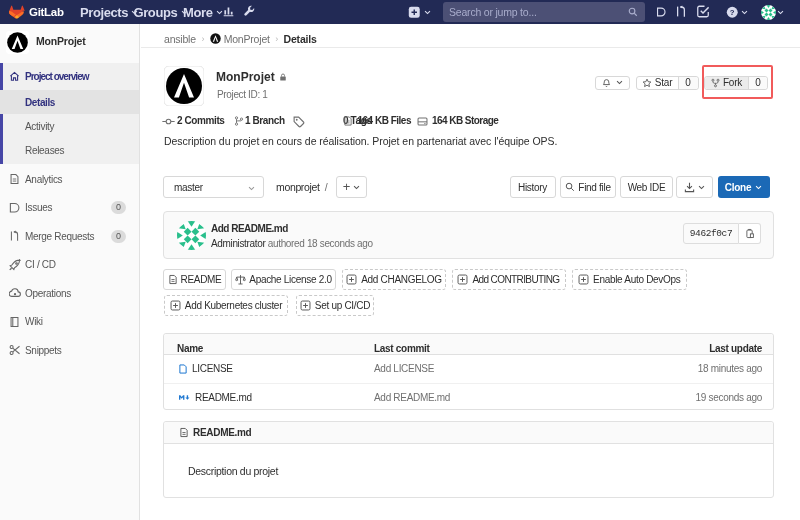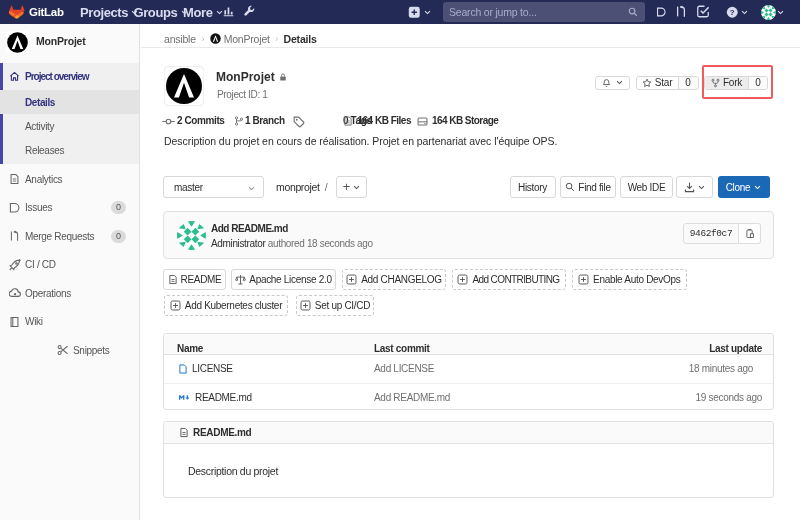--- a/index.html
+++ b/index.html
@@ -24,21 +24,21 @@
 .side-item .lbl { position:absolute; left:25px; }
 .badge { position:absolute; right:13px; top:50%; margin-top:-6.5px; background:#dbdbdb; color:#555; border-radius:7px; font-size:9px; line-height:13px; padding:0 5px; letter-spacing:0; }
 
 
 #breadcrumb { position:absolute; left:141px; top:24px; width:752px; height:24px; border-bottom:1px solid #eaeaea; font-size:10.5px; letter-spacing:-0.2px; color:#707070; display:flex; align-items:center; padding-left:23px; padding-top:6px; white-space:nowrap; }
 #breadcrumb .sep { color:#b8b8b8; margin:0 5.5px; font-size:9px; }
 #breadcrumb b { color:#2e2e2e; font-weight:700; }
 
 .btn { display:flex; align-items:center; justify-content:center; border:1px solid #d8d8d8; border-radius:3px; background:#fff; font-size:10px; letter-spacing:-0.3px; color:#2e2e2e; white-space:nowrap; }
 .dashed { border:1px dashed #c9c9c9; }
-#clone-btn { background:#1b69b6; color:#fff; border:none; font-weight:400; }
+#clone-btn { background:#1b69b6; color:#fff; border:none; font-weight:700; }
 .mono { font-family:"Liberation Mono", monospace; }
 .stat { position:absolute; top:115px; height:12px; font-size:10px; font-weight:700; color:#2e2e2e; letter-spacing:-0.4px; white-space:nowrap; }
 .sicon { position:absolute; top:112px; }
 </style>
 </head>
 <body>
 
 <div id="navbar">
   <svg class="abs" style="left:9px;top:4.5px" width="16" height="15" viewBox="62 52 324 284">
     <path fill="#e24329" d="m379.1 158.2-.1-.3-37.5-97.9a9.8 9.8 0 0 0-18.6.1L297.6 138H150.4l-25.3-77.9a9.8 9.8 0 0 0-18.6-.1L69 157.9l-.1.3a69.6 69.6 0 0 0 23.1 80.4l.1.1.3.2 57.1 42.8 28.3 21.4 17.2 13a11.6 11.6 0 0 0 14 0l17.2-13 28.3-21.4 57.4-43 .1-.1a69.6 69.6 0 0 0 23.1-80.4Z"></path>
@@ -194,21 +194,21 @@
           <circle cx="8" cy="9.5" r="1.5" fill="#666"></circle>
         </svg>
       <span class="lbl">Operations</span>
     </div>
     <div class="side-item" style="height:28.5px;">
       <svg width="11" height="12" viewBox="0 0 16 16">
           <path fill="none" stroke="#666" stroke-width="1.5" d="M3 1.5h10v13H3zM5.5 1.5v13"></path>
         </svg>
       <span class="lbl">Wiki</span>
     </div>
-    <div class="side-item" style="height:28.5px;margin-left:48px;">
+    <div class="side-item" style="height:28.5px;">
       <svg width="12" height="12" viewBox="0 0 16 16">
           <g stroke="#666" stroke-width="1.4" fill="none">
             <circle cx="3.5" cy="4" r="2"></circle>
             <circle cx="3.5" cy="12" r="2"></circle>
             <path d="M5 5.5 14 13M5 10.5 14 3"></path>
           </g>
         </svg>
       <span class="lbl">Snippets</span>
     </div>
   </div>
@@ -420,21 +420,21 @@
     <span style="margin-left:13px;">Name</span>
     <span style="position:absolute;left:210px;">Last commit</span>
     <span style="position:absolute;right:11px;">Last update</span>
   </div>
   <div style="height:28px;display:flex;align-items:center;font-size:10px;letter-spacing:-0.3px;position:relative;">
     <svg width="10" height="12" viewBox="0 0 16 16" style="margin-left:14px">
         <path fill="none" stroke="#1f78d1" stroke-width="1.6" d="M3 1.5h7l3 3v10H3z"></path>
       </svg>
     <span style="margin-left:4px;">LICENSE</span>
     <span style="position:absolute;left:210px;color:#707070;">Add LICENSE</span>
-    <span style="position:absolute;right:20px;color:#707070;">18 minutes ago</span>
+    <span style="position:absolute;right:11px;color:#707070;">18 minutes ago</span>
   </div>
   <div style="height:28px;display:flex;align-items:center;font-size:10px;letter-spacing:-0.3px;position:relative;border-top:1px solid #f0f0f0;">
     <svg width="14" height="9" viewBox="0 0 208 128" style="margin-left:13px">
         <g fill="#1f78d1">
           <path d="M30 98V30h20l20 25 20-25h20v68H90V59L70 84 50 59v39zM155 98l-30-33h20V30h20v35h20z"></path>
         </g>
       </svg>
     <span style="margin-left:4px;">README.md</span>
     <span style="position:absolute;left:210px;color:#707070;">Add README.md</span>
     <span style="position:absolute;right:11px;color:#707070;">19 seconds ago</span>

